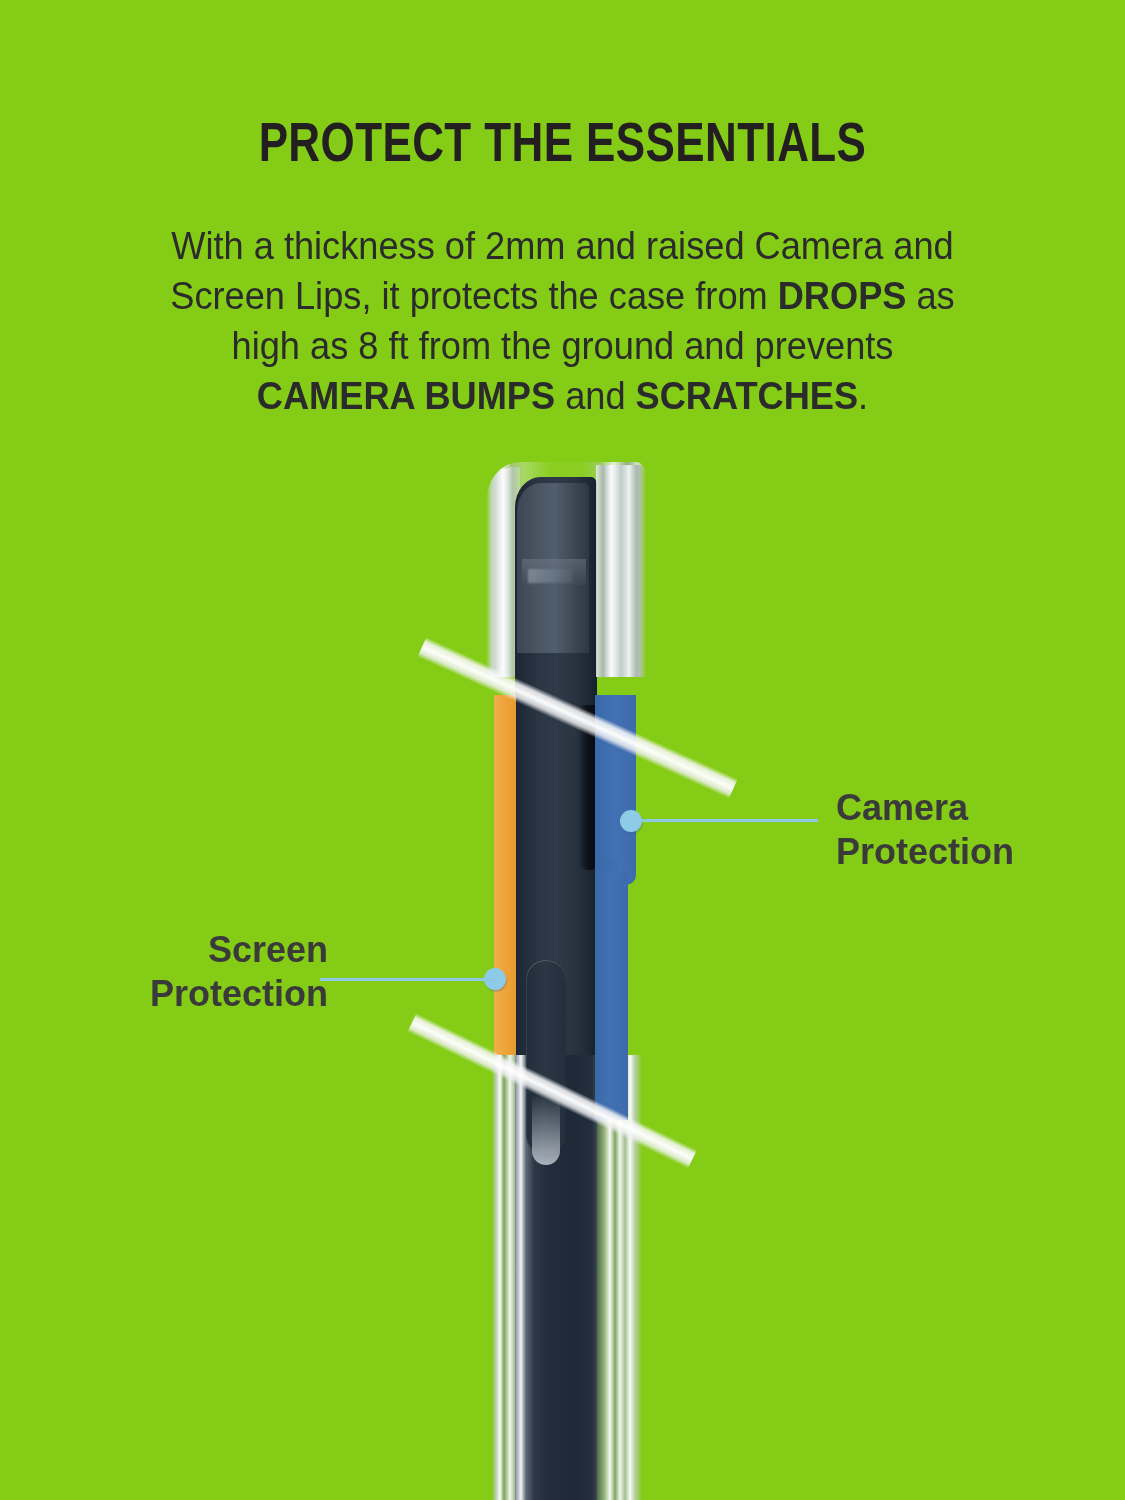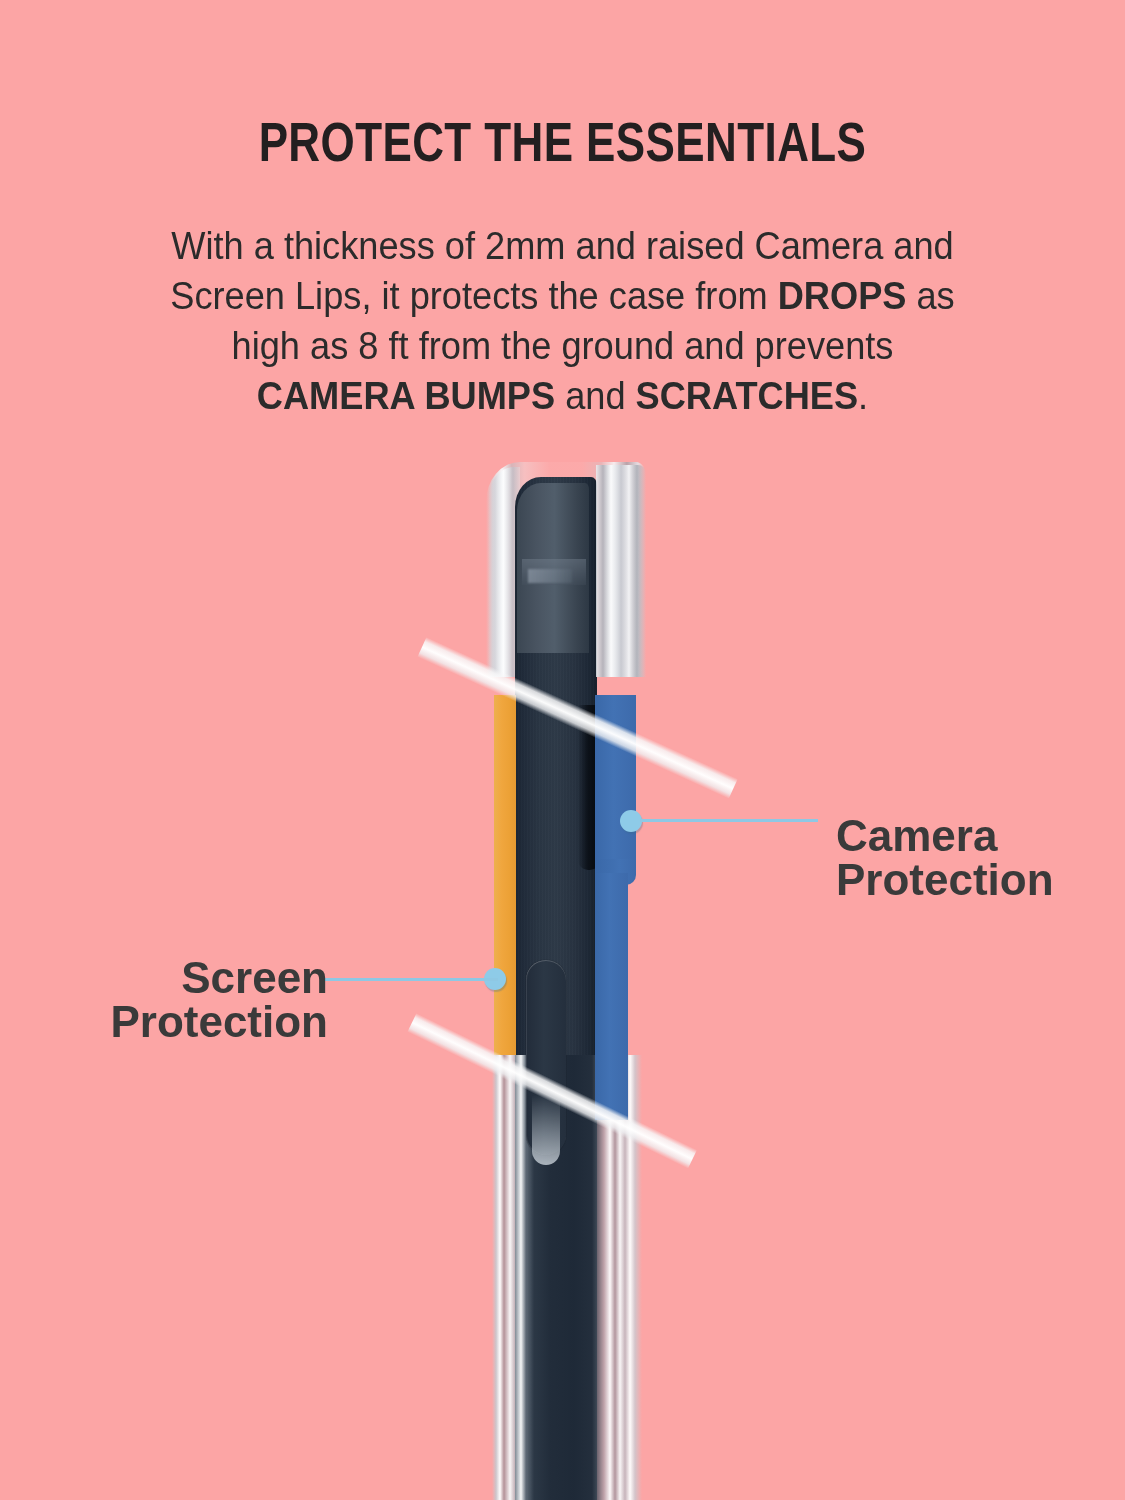--- a/index.html
+++ b/index.html
@@ -10,21 +10,21 @@
   }
   body {
     font-family: "Liberation Sans", sans-serif;
     -webkit-font-smoothing: antialiased;
   }
   #page {
     position: relative;
     width: 1125px;
     height: 1500px;
     margin: 0 auto;
-    background: #fca5a5;
+    background: #84cc16;
     overflow: hidden;
   }
 
   
   .headline {
     position: absolute;
     left: 0;
     top: 78px;
     width: 1125px;
     text-align: center;
@@ -54,25 +54,24 @@
   }
   .subcopy b {
     font-weight: 700;
   }
 
   
   .callout {
     position: absolute;
     font-family: "Liberation Sans", sans-serif;
     font-weight: 700;
-    font-size: 44px;
+    font-size: 36px;
     line-height: 44px;
     color: #3a3a3a;
     white-space: pre-line;
-    margin-top: 28px;
   }
   .callout.camera {
     left: 836px;
     top: 786px;
     text-align: left;
     width: 220px;
   }
   .callout.screen {
     left: 96px;
     top: 928px;

